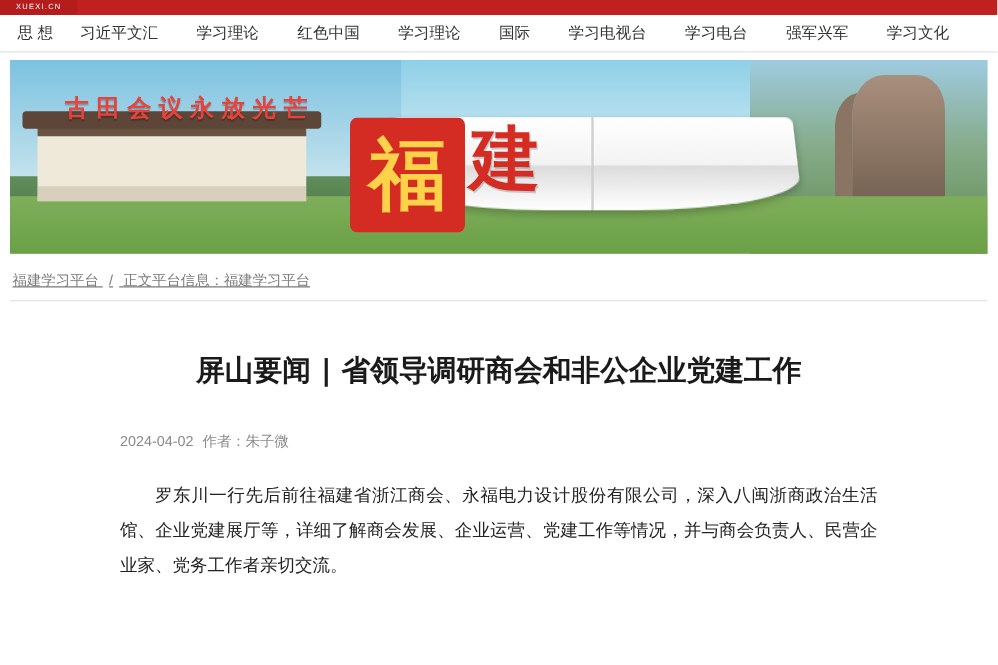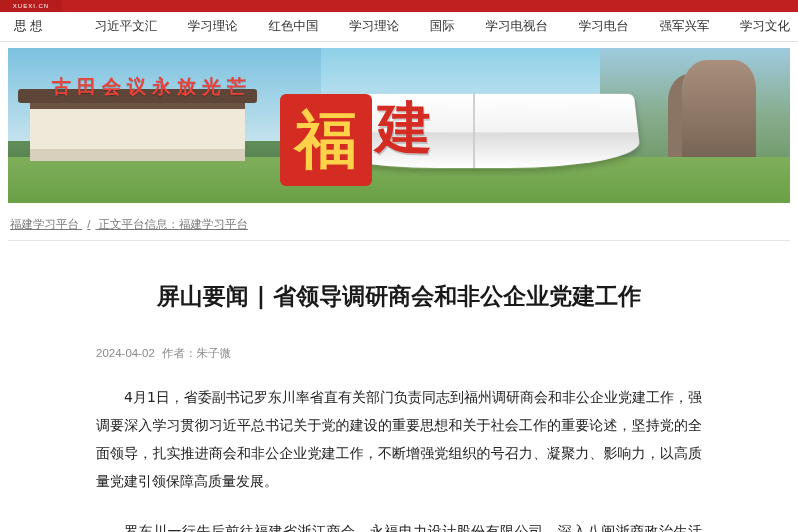--- a/index.html
+++ b/index.html
@@ -33,21 +33,21 @@
     background: #ffffff;
     border-bottom: 1px solid #e2e2e2;
     display: flex;
     align-items: center;
     padding: 0 8px;
     font-size: 12.5px;
     color: #333333;
   }
   .nav-item {
     flex: 1 1 auto;
-    text-align: right;
+    text-align: left;
     white-space: nowrap;
     color: #333333;
     cursor: pointer;
   }
   .nav-item:first-child { flex: 0 0 56px; text-align: left; padding-left: 6px; }
   
   .banner {
     position: relative;
     height: 155px;
     margin: 6px 8px 0 8px;
@@ -226,15 +226,14 @@
     <span>平台信息：</span><span>福建学习平台</span>
   </div>
 </div>
 
 <div class="article">
   <h1 class="title">屏山要闻 | 省领导调研商会和非公企业党建工作</h1>
   <div class="meta">
     <span>2024-04-02</span>
     <span class="author">作者：朱子微</span>
   </div>
-  <p class="body-p">4月1日，省委副书记罗东川率省直有关部门负责同志到福州调研商会和非公企业党建工作，强调要深入学习贯彻习近平总书记关于党的建设的重要思想和关于社会工作的重要论述，坚持党的全面领导，扎实推进商会和非公企业党建工作，不断增强党组织的号召力、凝聚力、影响力，以高质量党建引领保障高质量发展。</p>
   <p class="body-p">罗东川一行先后前往福建省浙江商会、永福电力设计股份有限公司，深入八闽浙商政治生活馆、企业党建展厅等，详细了解商会发展、企业运营、党建工作等情况，并与商会负责人、民营企业家、党务工作者亲切交流。</p>
 </div>
 
 </body></html>

